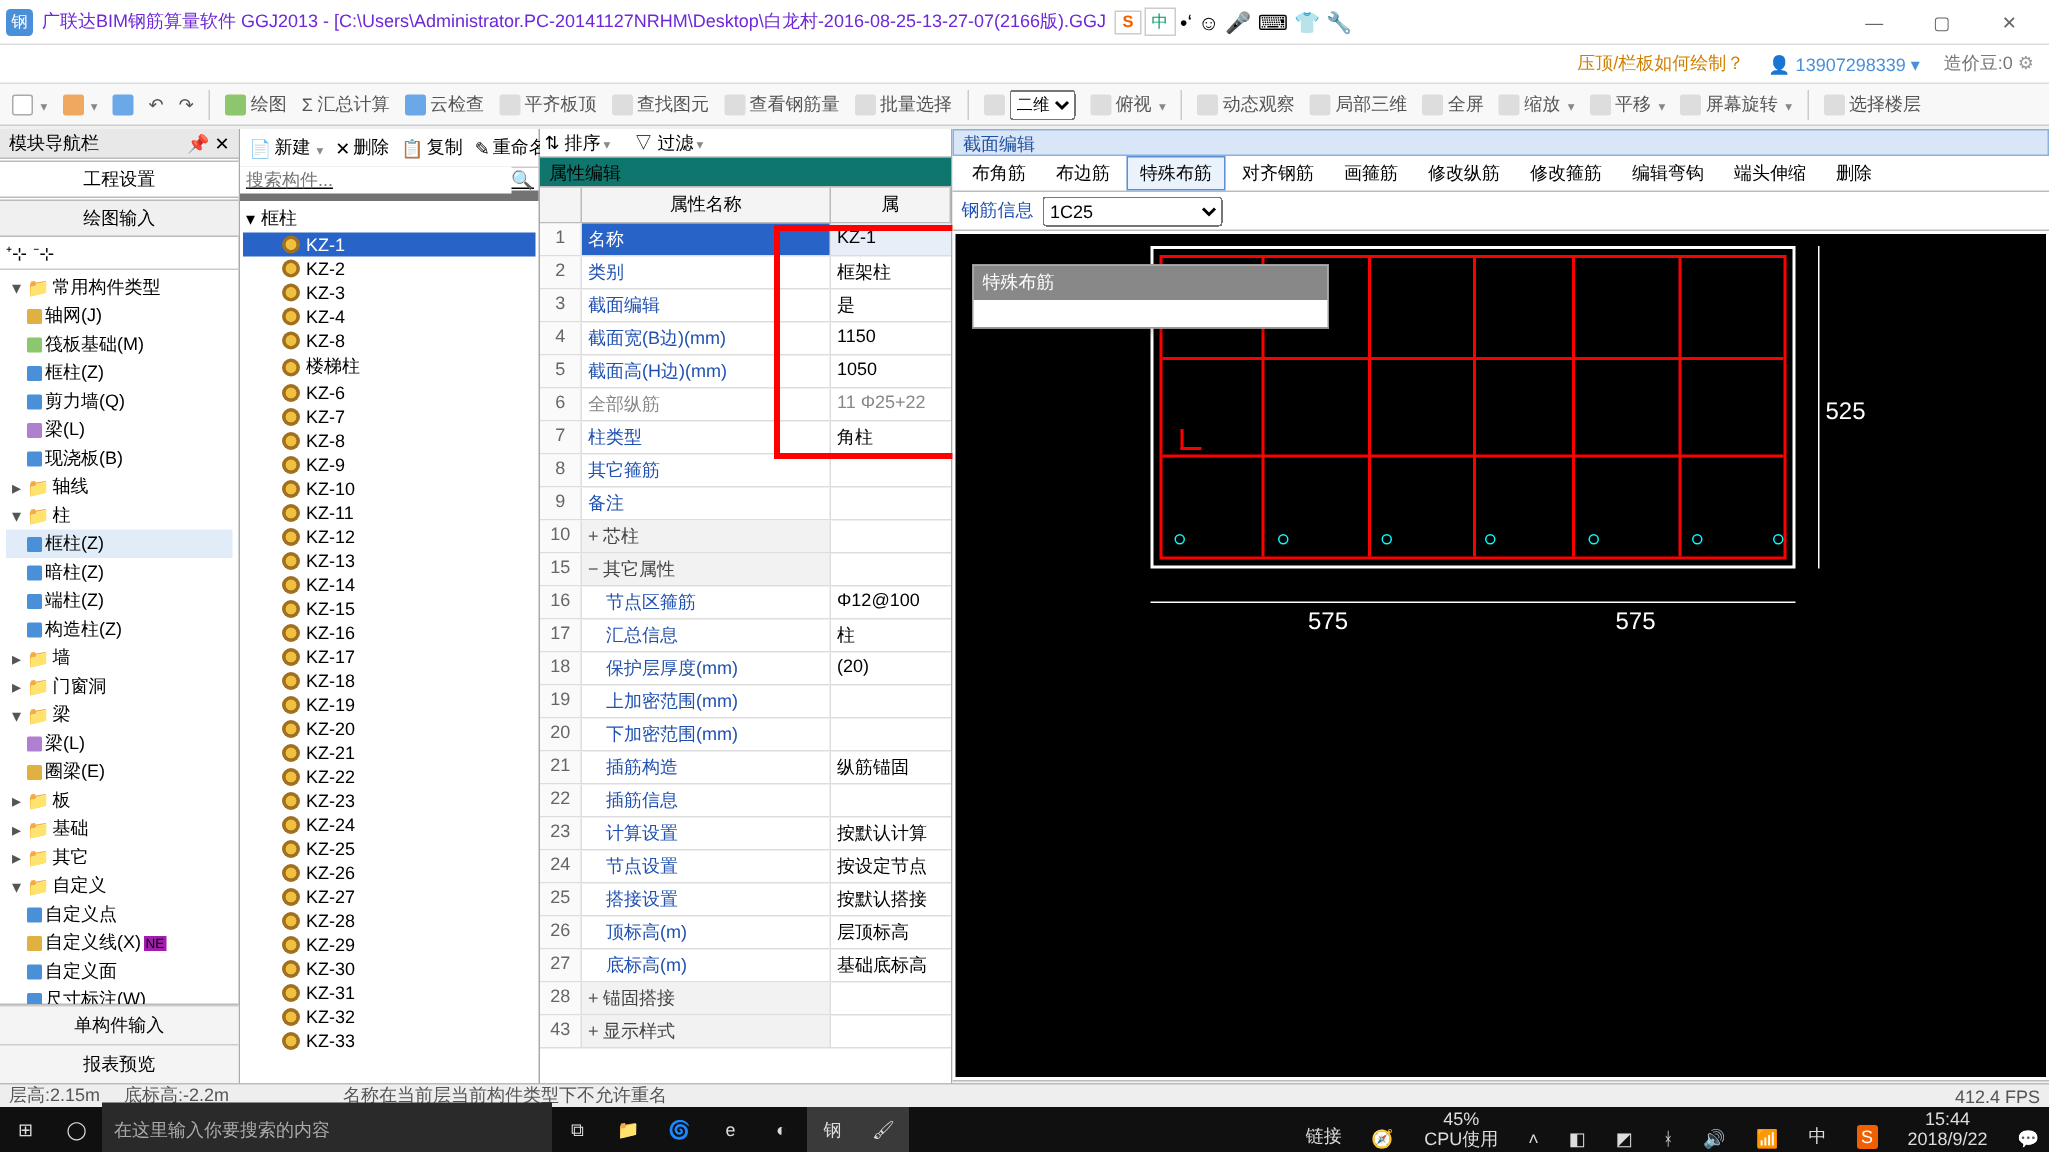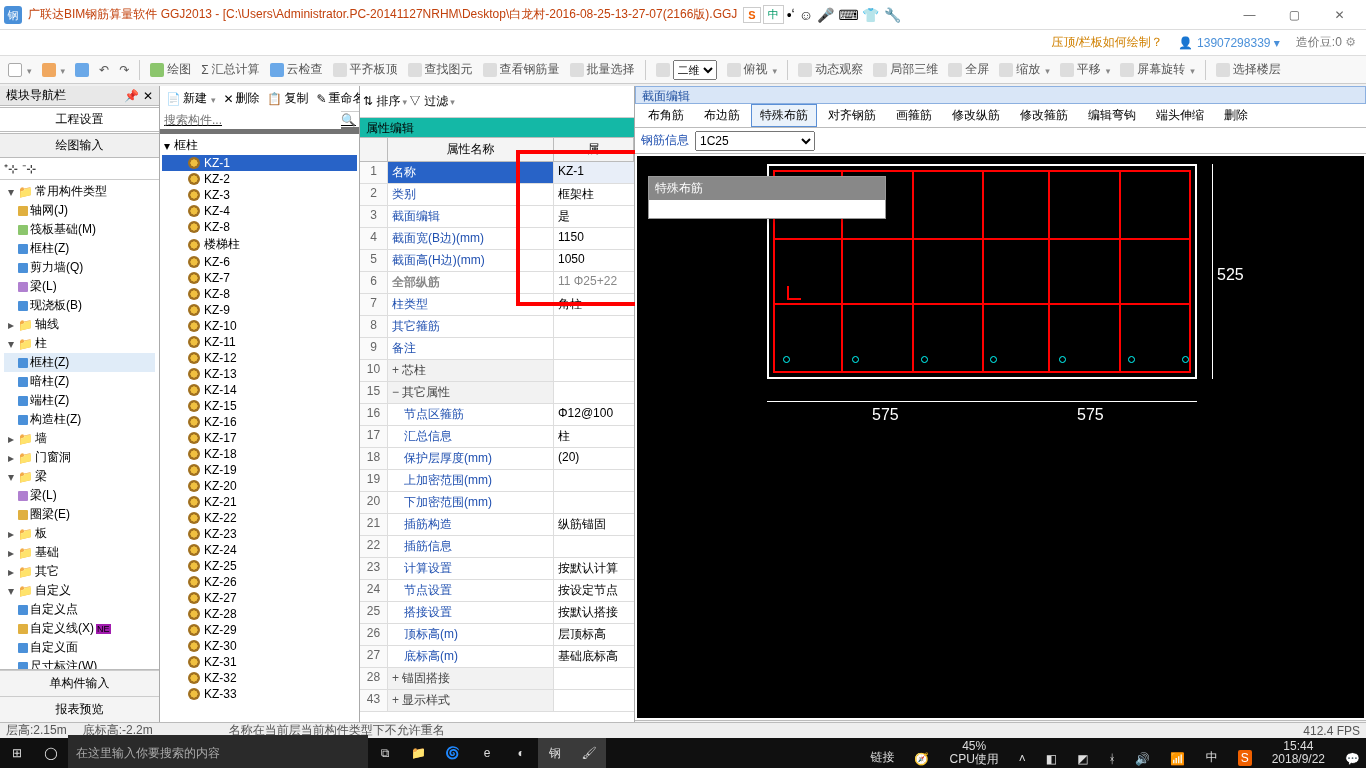--- a/index.html
+++ b/index.html
@@ -1,21 +1,21 @@
 <!DOCTYPE html>
 <html><head>
 <meta charset="utf-8">
 <style>
 * { margin: 0; padding: 0; box-sizing: border-box; font-family: "Microsoft YaHei", SimSun, sans-serif; font-size: 12px; }
 body { background: #f0f0f0; width: 1366px; height: 768px; overflow: hidden; position: relative; }
 
 
 .titlebar { height: 30px; background: #fff; display: flex; align-items: center; padding: 0 4px; border-bottom: 1px solid #ddd; }
 .title-icon { width: 18px; height: 18px; background: #4a90d9; border-radius: 3px; color:#fff; text-align:center; line-height:18px; font-size:11px; margin-right: 6px; }
-.title-text { color: #c2410c; font-size: 12px; flex: 0 0 auto; }
+.title-text { color: #6d28d9; font-size: 12px; flex: 0 0 auto; }
 .title-ext { margin-left: 6px; display:flex; align-items:center; gap:2px; }
 .ime-badge { border:1px solid #ccc; padding:1px 4px; font-size:11px; }
 .title-emoji { font-size:14px; margin:0 1px; }
 .window-controls { margin-left: auto; display: flex; }
 .window-controls div { width: 45px; height: 28px; display:flex; align-items:center; justify-content:center; color:#666; }
 
 
 .infobar { height: 26px; background:#fff; border-bottom:1px solid #ddd; display:flex; align-items:center; justify-content:flex-end; padding-right:10px; gap:16px; color:#777; }
 .infobar .link { color:#d08000; }
 .infobar .acct { color:#4a90d9; }
@@ -55,32 +55,32 @@
 .comp-search{ height:22px; border-bottom:7px solid #737373; display:flex; align-items:center;text-decoration:underline; }
 .comp-search input{ flex:1; border:none; padding:2px 4px; outline:none; font-size:12px;}
 .comp-search .q{width:18px;color:#888;}
 .comp-tree{ flex:1; overflow:auto; padding:2px; }
 .cnode{ padding:1px 2px; display:flex; align-items:center; gap:4px; }
 .cnode.sel{ background:#2863c7; color:#fff; }
 .gear-ic{ width:12px;height:12px; background:radial-gradient(circle,#f0c040 40%,#a07020 45%); border-radius:50%; display:inline-block;} .cind2{padding-left:26px;}
 
 
 .prop-panel { position:absolute; left:360px; top:86px; width:275px; bottom:30px; background:#fff; border-right:1px solid #aaa; display:flex; flex-direction:column; }
-.prop-tb { height:32px; border-bottom:1px solid #ccc; display:flex; align-items:center; gap:2px; padding:0 3px; }
-.prop-title{ height:20px; background:#14b8a6; border-bottom:1px solid #bbb; padding:2px 6px;}
+.prop-tb { height:19px; border-bottom:1px solid #ccc; display:flex; align-items:center; gap:16px; padding:0 3px; }
+.prop-title{ height:20px; background:#0f766e; border-bottom:1px solid #bbb; padding:2px 6px;}
 .prop-head{ display:flex; background:#f4f4f4; border-bottom:1px solid #bbb; }
 .prop-head div{ padding:3px 4px; border-right:1px solid #bbb;text-align:center; }
 .ph-num{width:28px;} .ph-name{flex:1; text-align:center;} .ph-val{width:80px;text-align:center;}
 .prow{ display:flex; border-bottom:1px solid #ddd; align-items:stretch; min-height:19px; }
 .prow .pn{width:28px; text-align:center; border-right:1px solid #ddd; color:#666; background:#fafafa; padding-top:2px;}
 .prow .pname{flex:1; padding:2px 4px; border-right:1px solid #ddd; color:#2050b0;}
 .prow .pval{width:80px; padding:2px 4px; }
 .prow.hdr .pname{ background:#2863c7; color:#fff; }
 .prow.hdr .pval{ background:#e8eef8; }
-.prow.gr .pname{ color:#888;font-weight:bold; }
+.prow.gr .pname{ color:#888; }
 .prow.gr .pval{ color:#888; }
 .prow.grp .pname{ color:#444; background:#f2f2f2; }
 .prow .exp2{display:inline-block;width:10px;color:#555;}
 .red-box{ position:absolute; border:4px solid #f00; pointer-events:none; }
 
 
 .sect-panel{ position:absolute; left:635px; top:86px; right:0; bottom:30px; background:#fff; display:flex; flex-direction:column; }
 .sect-title{ height:18px; background:#d9e6f7; border:1px solid #8cb0e0; padding:1px 6px; color:#2050a0; font-size:12px;}
 .sect-tabs{ height:24px; border-bottom:1px solid #bbb; display:flex; align-items:center; gap:2px; padding:2px 4px;}
 .sect-tabs .tab{ padding:2px 8px; border:1px solid transparent;}

